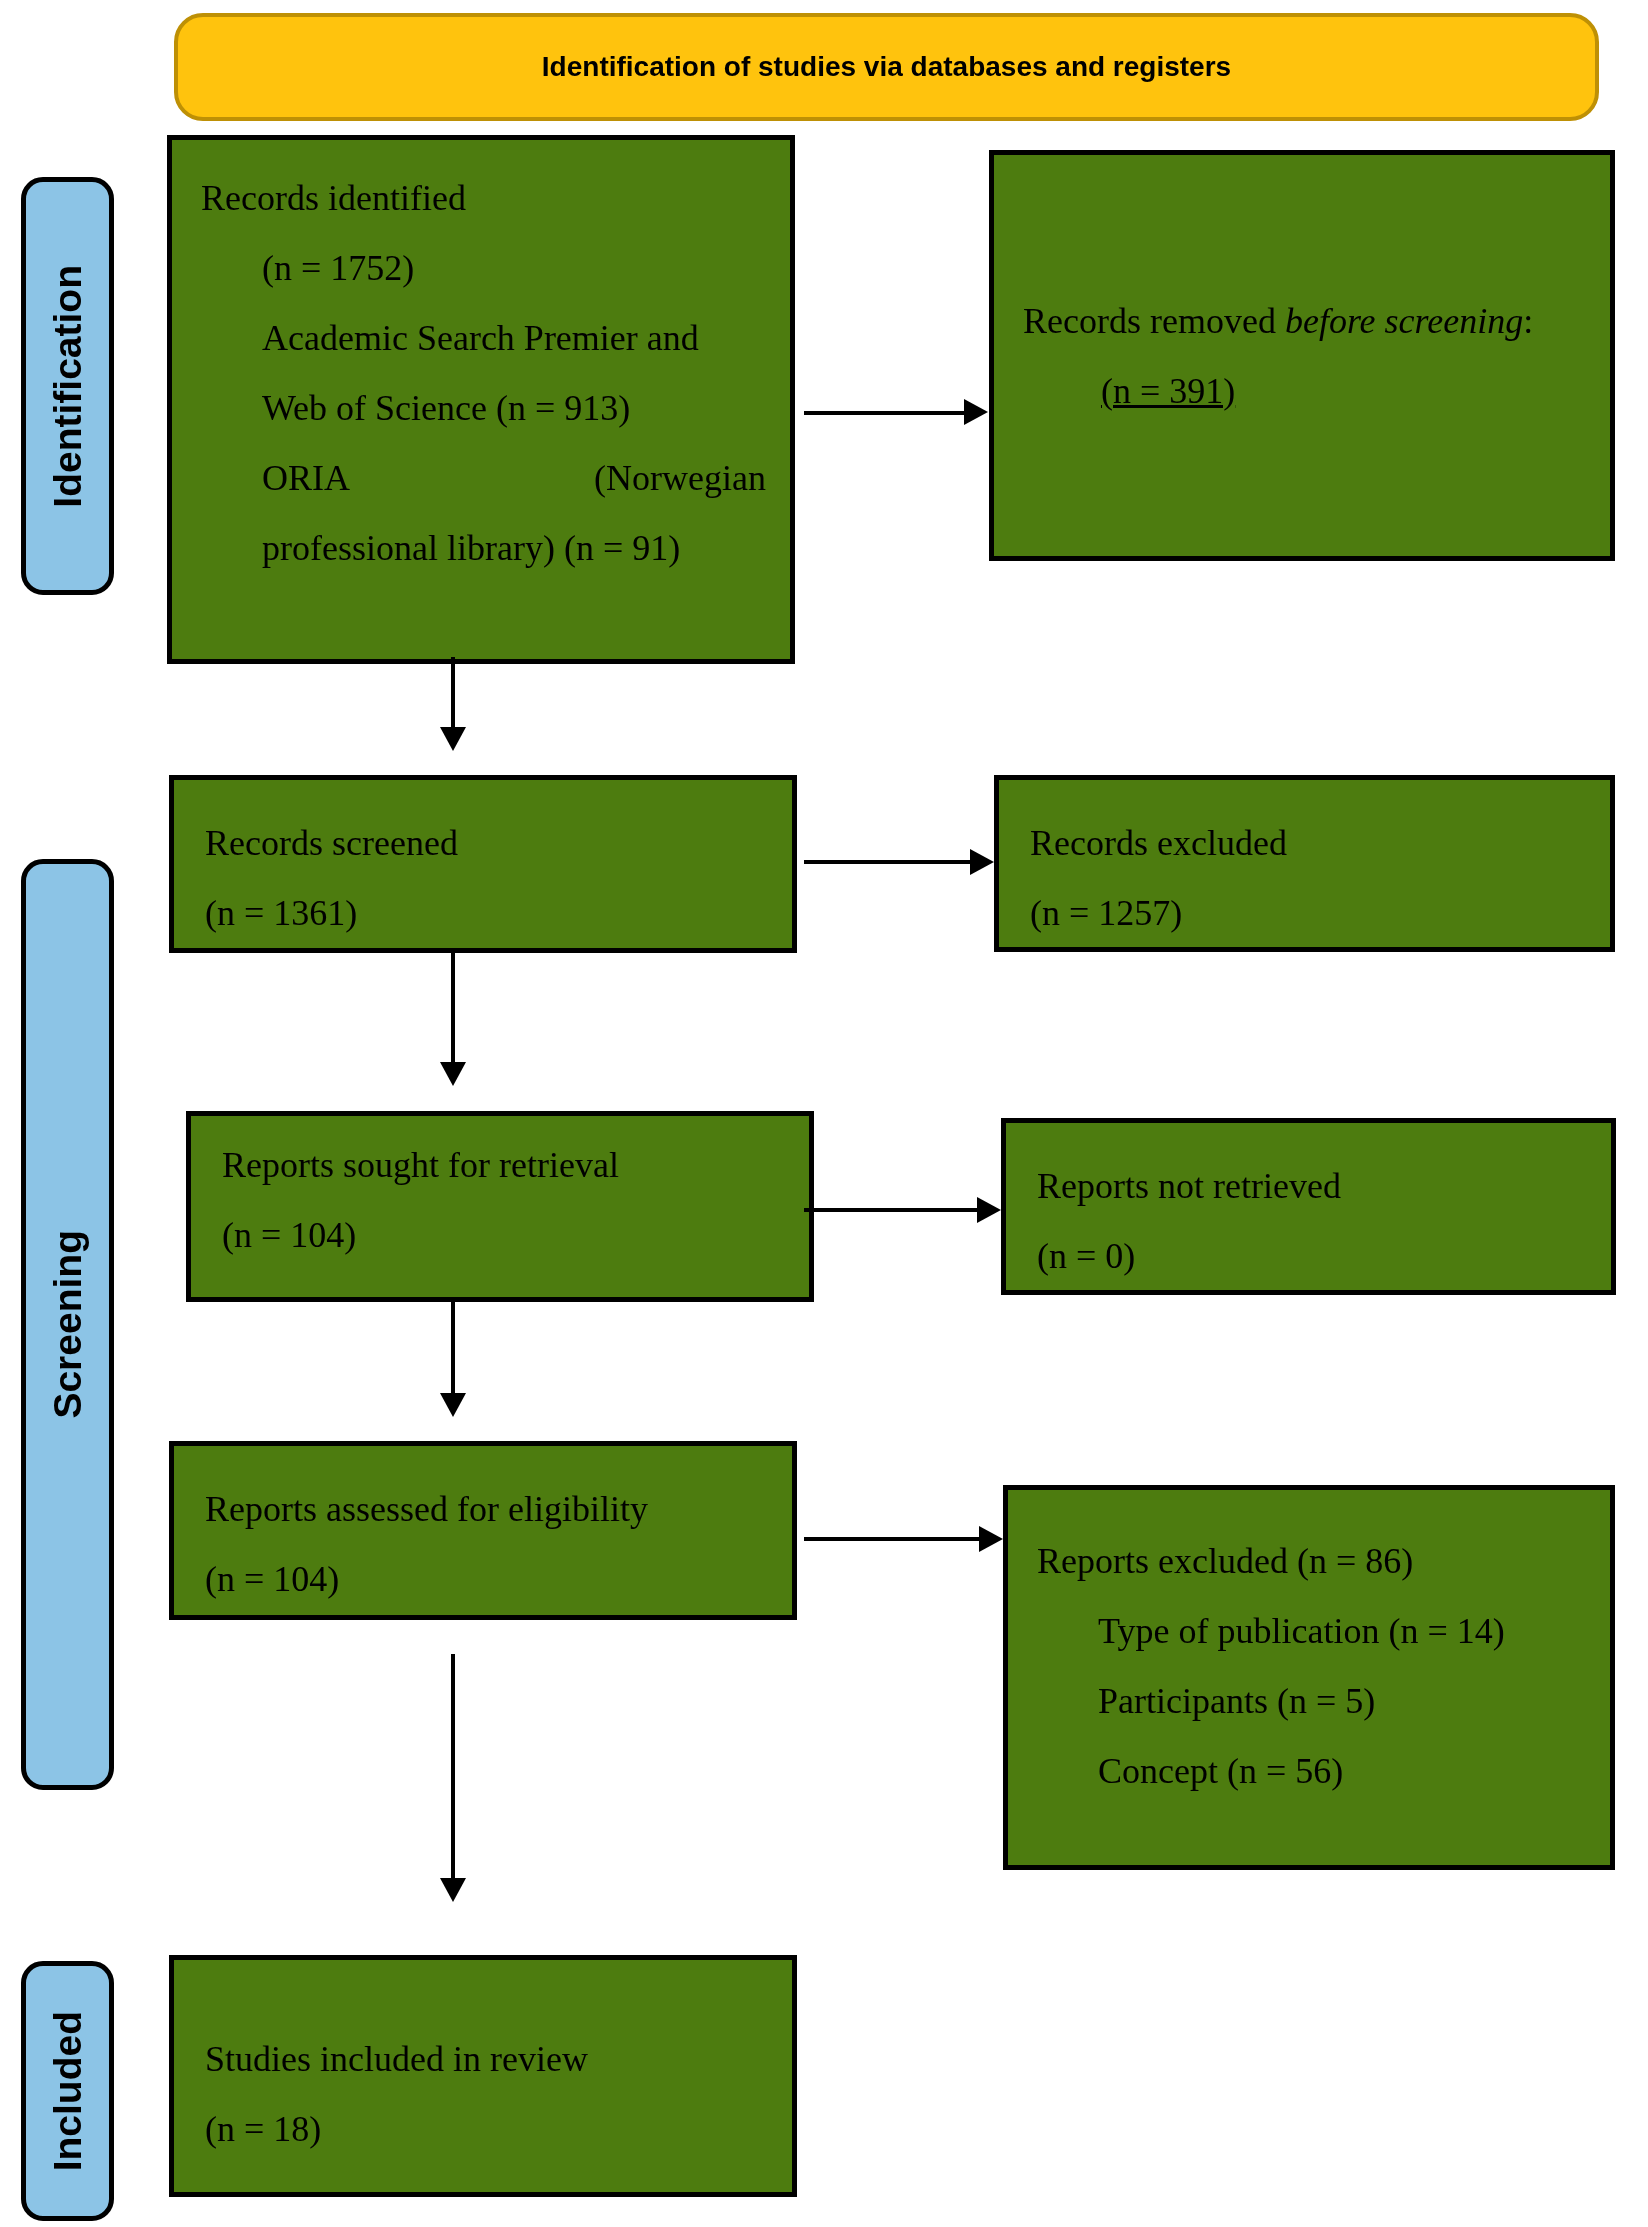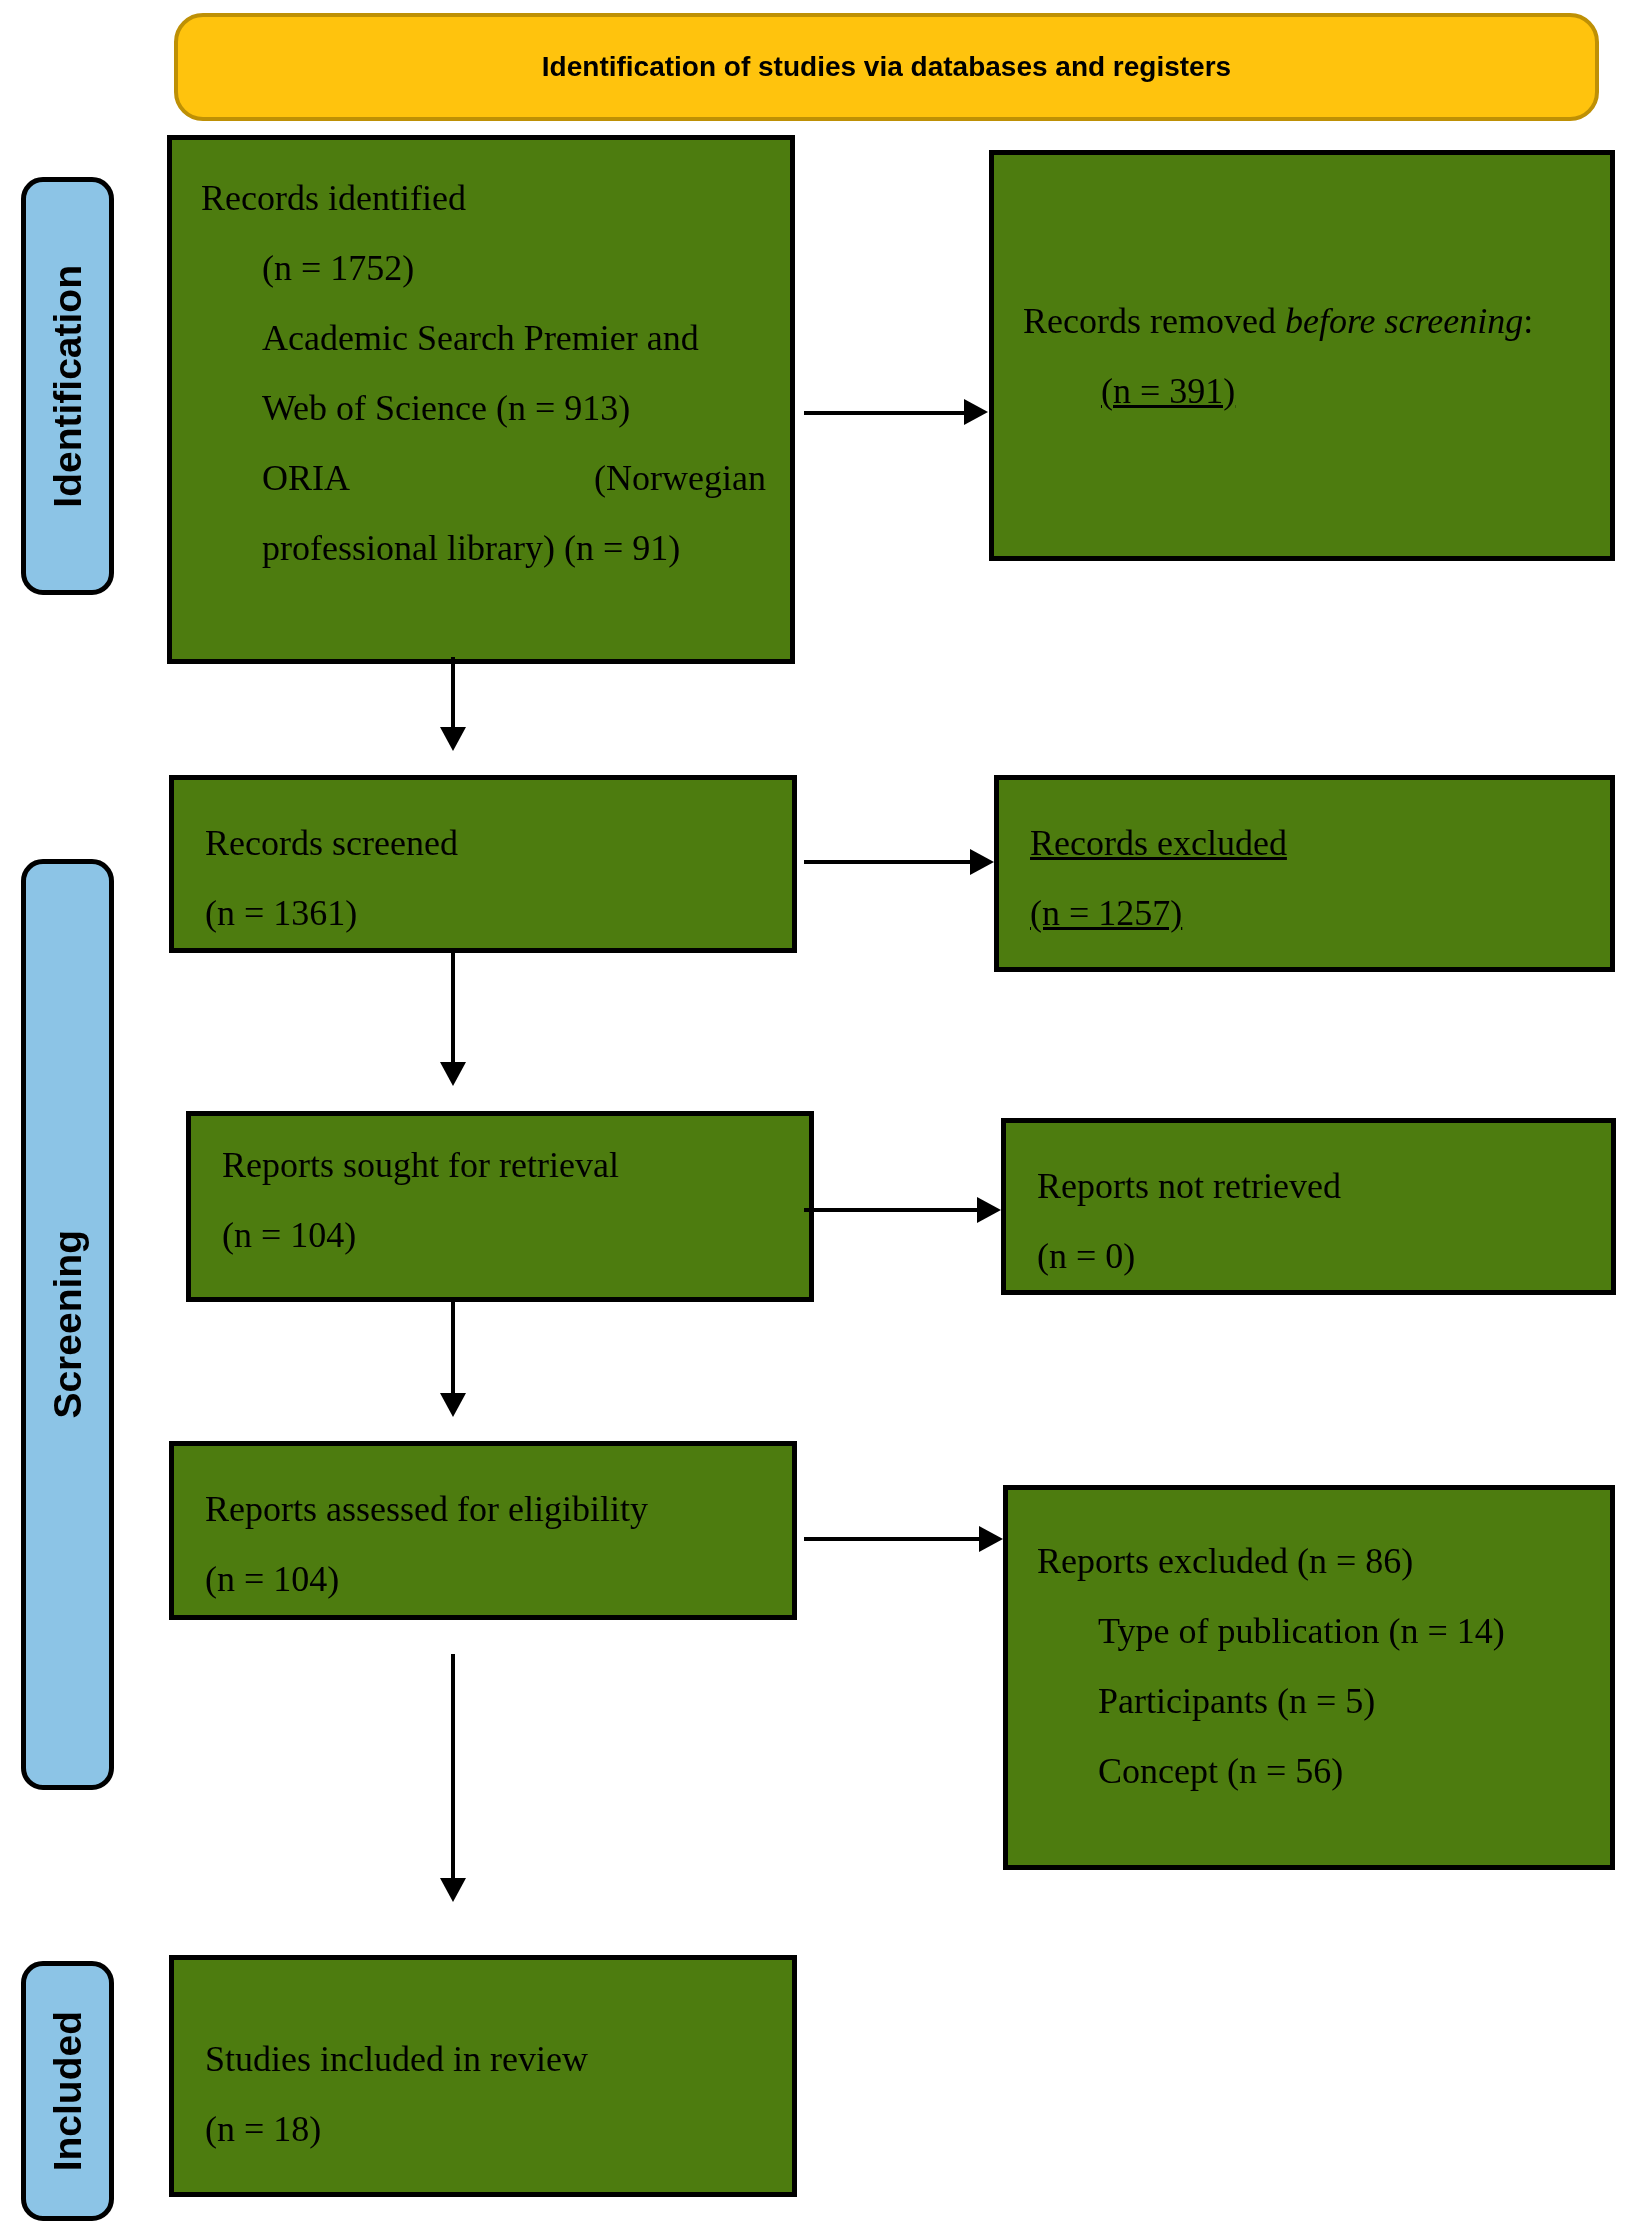--- a/index.html
+++ b/index.html
@@ -38,21 +38,21 @@
     position:absolute;box-sizing:border-box;background:#4d7c0f;
     border:5px solid var(--box-border);
     font-size:36px;line-height:70px;
   }
   .fbox .ln{white-space:nowrap;}
   .ind{padding-left:61px;}
   .ind2{padding-left:78px;text-decoration:underline;}
   .boxA{left:167px;top:135px;width:628px;height:529px;padding:23px 24px 0 29px;}
   .boxB{left:989px;top:138px;width:626px;height:411px;display:flex;flex-direction:column;justify-content:center;padding-left:29px;margin-top:12px;}
   .boxC{left:169px;top:775px;width:628px;height:178px;padding:28px 20px 0 31px;}
-  .boxD{left:994px;top:775px;width:621px;height:197px;padding:28px 20px 0 31px;text-decoration:underline;}
+  .boxD{left:994px;top:775px;width:621px;height:177px;padding:28px 20px 0 31px;}
   .boxE{left:186px;top:1111px;width:628px;height:191px;padding:14px 20px 0 31px;}
   .boxF{left:1001px;top:1118px;width:615px;height:177px;padding:28px 20px 0 31px;}
   .boxG{left:169px;top:1441px;width:628px;height:179px;padding:28px 20px 0 31px;}
   .boxH{left:1003px;top:1441px;width:612px;height:385px;padding:36px 15px 0 29px;margin-top:44px;}
   .boxI{left:169px;top:1955px;width:628px;height:242px;padding:64px 20px 0 31px;}
   .just{display:flex;justify-content:space-between;padding-left:61px;}
   .it{font-style:italic;}
   .hline{position:absolute;height:4px;background:var(--arrow);}
   .vline{position:absolute;width:4px;background:var(--arrow);}
   .headR{position:absolute;width:0;height:0;

